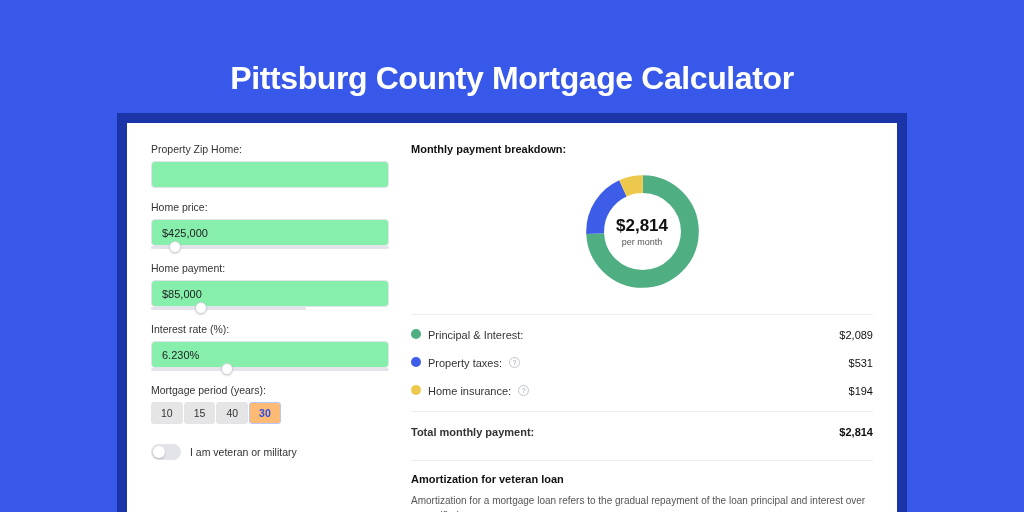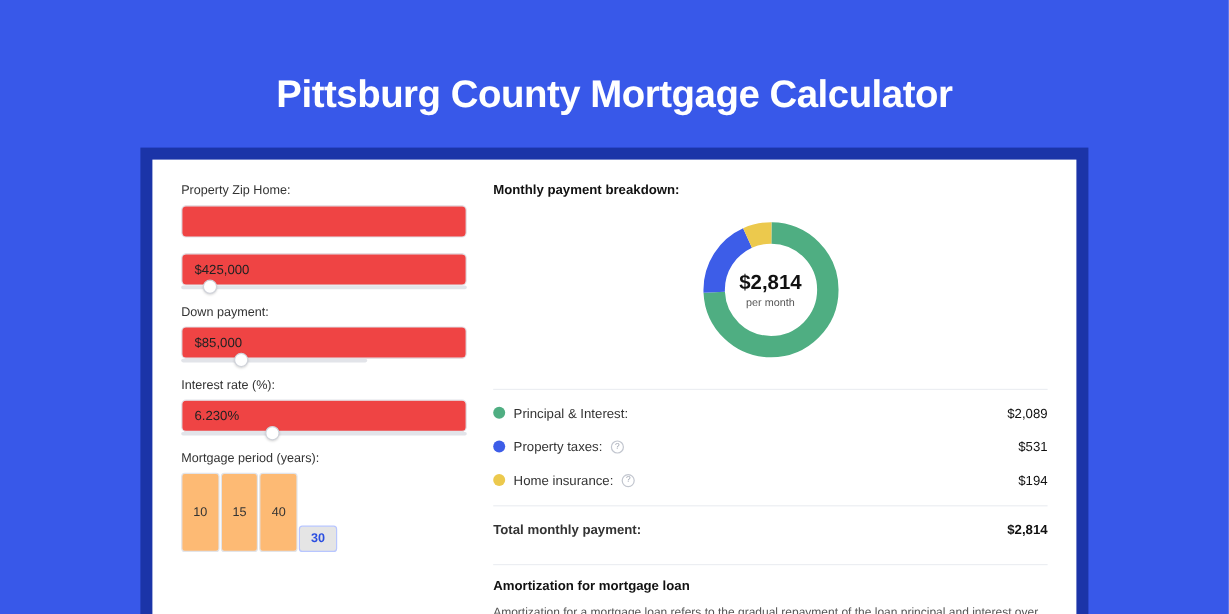--- a/index.html
+++ b/index.html
@@ -9,21 +9,21 @@
     font-family: -apple-system, BlinkMacSystemFont, "Segoe UI", Arial, sans-serif;
     display: flex;
     flex-direction: column;
     align-items: center;
   }
   .title {
     color: #fff;
     font-size: 32px;
     font-weight: 700;
     margin-top: 60px;
-    margin-bottom: 26px;
+    margin-bottom: 16px;
     letter-spacing: -0.4px;
   }
   .card-wrap {
     background: #1b34a8;
     padding: 10px 10px 0 10px;
     width: 790px;
   }
   .card {
     background: #fff;
     padding: 20px 24px 0 24px;
@@ -35,21 +35,21 @@
   .left { width: 238px; flex-shrink: 0; }
   .label { font-size: 10.5px; color: #333; margin-bottom: 6px; display:block; }
   .field {
     border: 1px solid #e2e4e9;
     border-radius: 4px;
     height: 27px;
     width: 100%;
     padding: 0 10px;
     font-size: 11px;
     color: #222;
-    background:#ef4444;
+    background:#86efac;
   }
   .slider-track {
     height: 3px;
     background: #e2e4e9;
     border-radius: 2px;
     position: relative;
     margin-top: 0;
   }
   .slider-thumb {
     width: 12px; height: 12px;
@@ -61,28 +61,28 @@
     box-shadow: 0 1px 2px rgba(0,0,0,.15);
     cursor: pointer;
   }
   .block { margin-bottom: 13px; }
   .two { display:flex; gap: 7px; }
   .two .field:first-child { flex: 2; }
   .two .field:last-child { flex: 1; }
   .period-btns { display:flex; gap:1px; }
   .pbtn {
     border: 1px solid #e2e4e9;
-    background:#fdba74;
+    background:#e5e5e5;
     font-size:10.5px;
     padding: 4px 9px;
     border-radius:3px;
     cursor:pointer;
     color:#333;
   }
-  .pbtn.active { background:#e5e5e5; border-color:#b8c6ff; color:#2b4ee0; font-weight:600;margin-top:44px; }
+  .pbtn.active { background:#fdba74; border-color:#b8c6ff; color:#2b4ee0; font-weight:600; }
   .toggle-row { display:flex; align-items:center; gap:9px; margin-top:20px; }
   .toggle {
     width:30px; height:16px;
     background:#e2e4e9;
     border-radius:10px;
     position:relative;
     cursor:pointer;
   }
   .toggle::after{
     content:""; width:12px; height:12px; background:#fff;
@@ -131,28 +131,29 @@
   <div class="card">
 
     <div class="left">
 
       <div class="block">
         <span class="label">Property Zip Home:</span>
         <input class="field" value="" style="">
       </div>
 
       <div class="block">
+        <span class="label">Home price:</span>
         <input class="field" value="$425,000" style="">
         <div class="slider-track">
           <div class="slider-thumb" style="left:18px;"></div>
         </div>
       </div>
 
       <div class="block">
-        <span class="label">Down payment:</span>
+        <span class="label">Home payment:</span>
         <div class="two">
           <input class="field" value="$85,000" style="">
         </div>
         <div class="slider-track" style="width:155px;">
           <div class="slider-thumb" style="left:44px;"></div>
         </div>
       </div>
 
       <div class="block">
         <span class="label">Interest rate (%):</span>
@@ -165,20 +166,24 @@
       <div class="block">
         <span class="label">Mortgage period (years):</span>
         <div class="period-btns">
           <button class="pbtn">10</button>
           <button class="pbtn">15</button>
           <button class="pbtn">40</button>
           <button class="pbtn active">30</button>
         </div>
       </div>
 
+      <div class="toggle-row">
+        <div class="toggle"></div>
+        <span class="label" style="margin:0;">I am veteran or military</span>
+      </div>
 
     </div>
 
     <div class="right">
       <div class="sect-title">Monthly payment breakdown:</div>
 
       <div class="donut-area">
         <div class="donut">
           <svg width="125" height="125" viewBox="0 0 42 42">
             <circle cx="21" cy="21" r="15.915" fill="none" stroke="#4fae82" stroke-width="6" stroke-dasharray="74.2 25.8" stroke-dashoffset="25"></circle>
@@ -221,19 +226,19 @@
       </div>
 
       <hr class="hr">
 
       <div class="row total-row">
         <div class="lft">Total monthly payment:</div>
         <div class="rgt">$2,814</div>
       </div>
 
       <div class="amort">
-        <div class="amort-title">Amortization for mortgage loan</div>
+        <div class="amort-title">Amortization for veteran loan</div>
         <div class="amort-body">Amortization for a mortgage loan refers to the gradual repayment of the loan principal and interest over a specified</div>
       </div>
 
     </div>
   </div>
 </div>
 
 </body></html>

